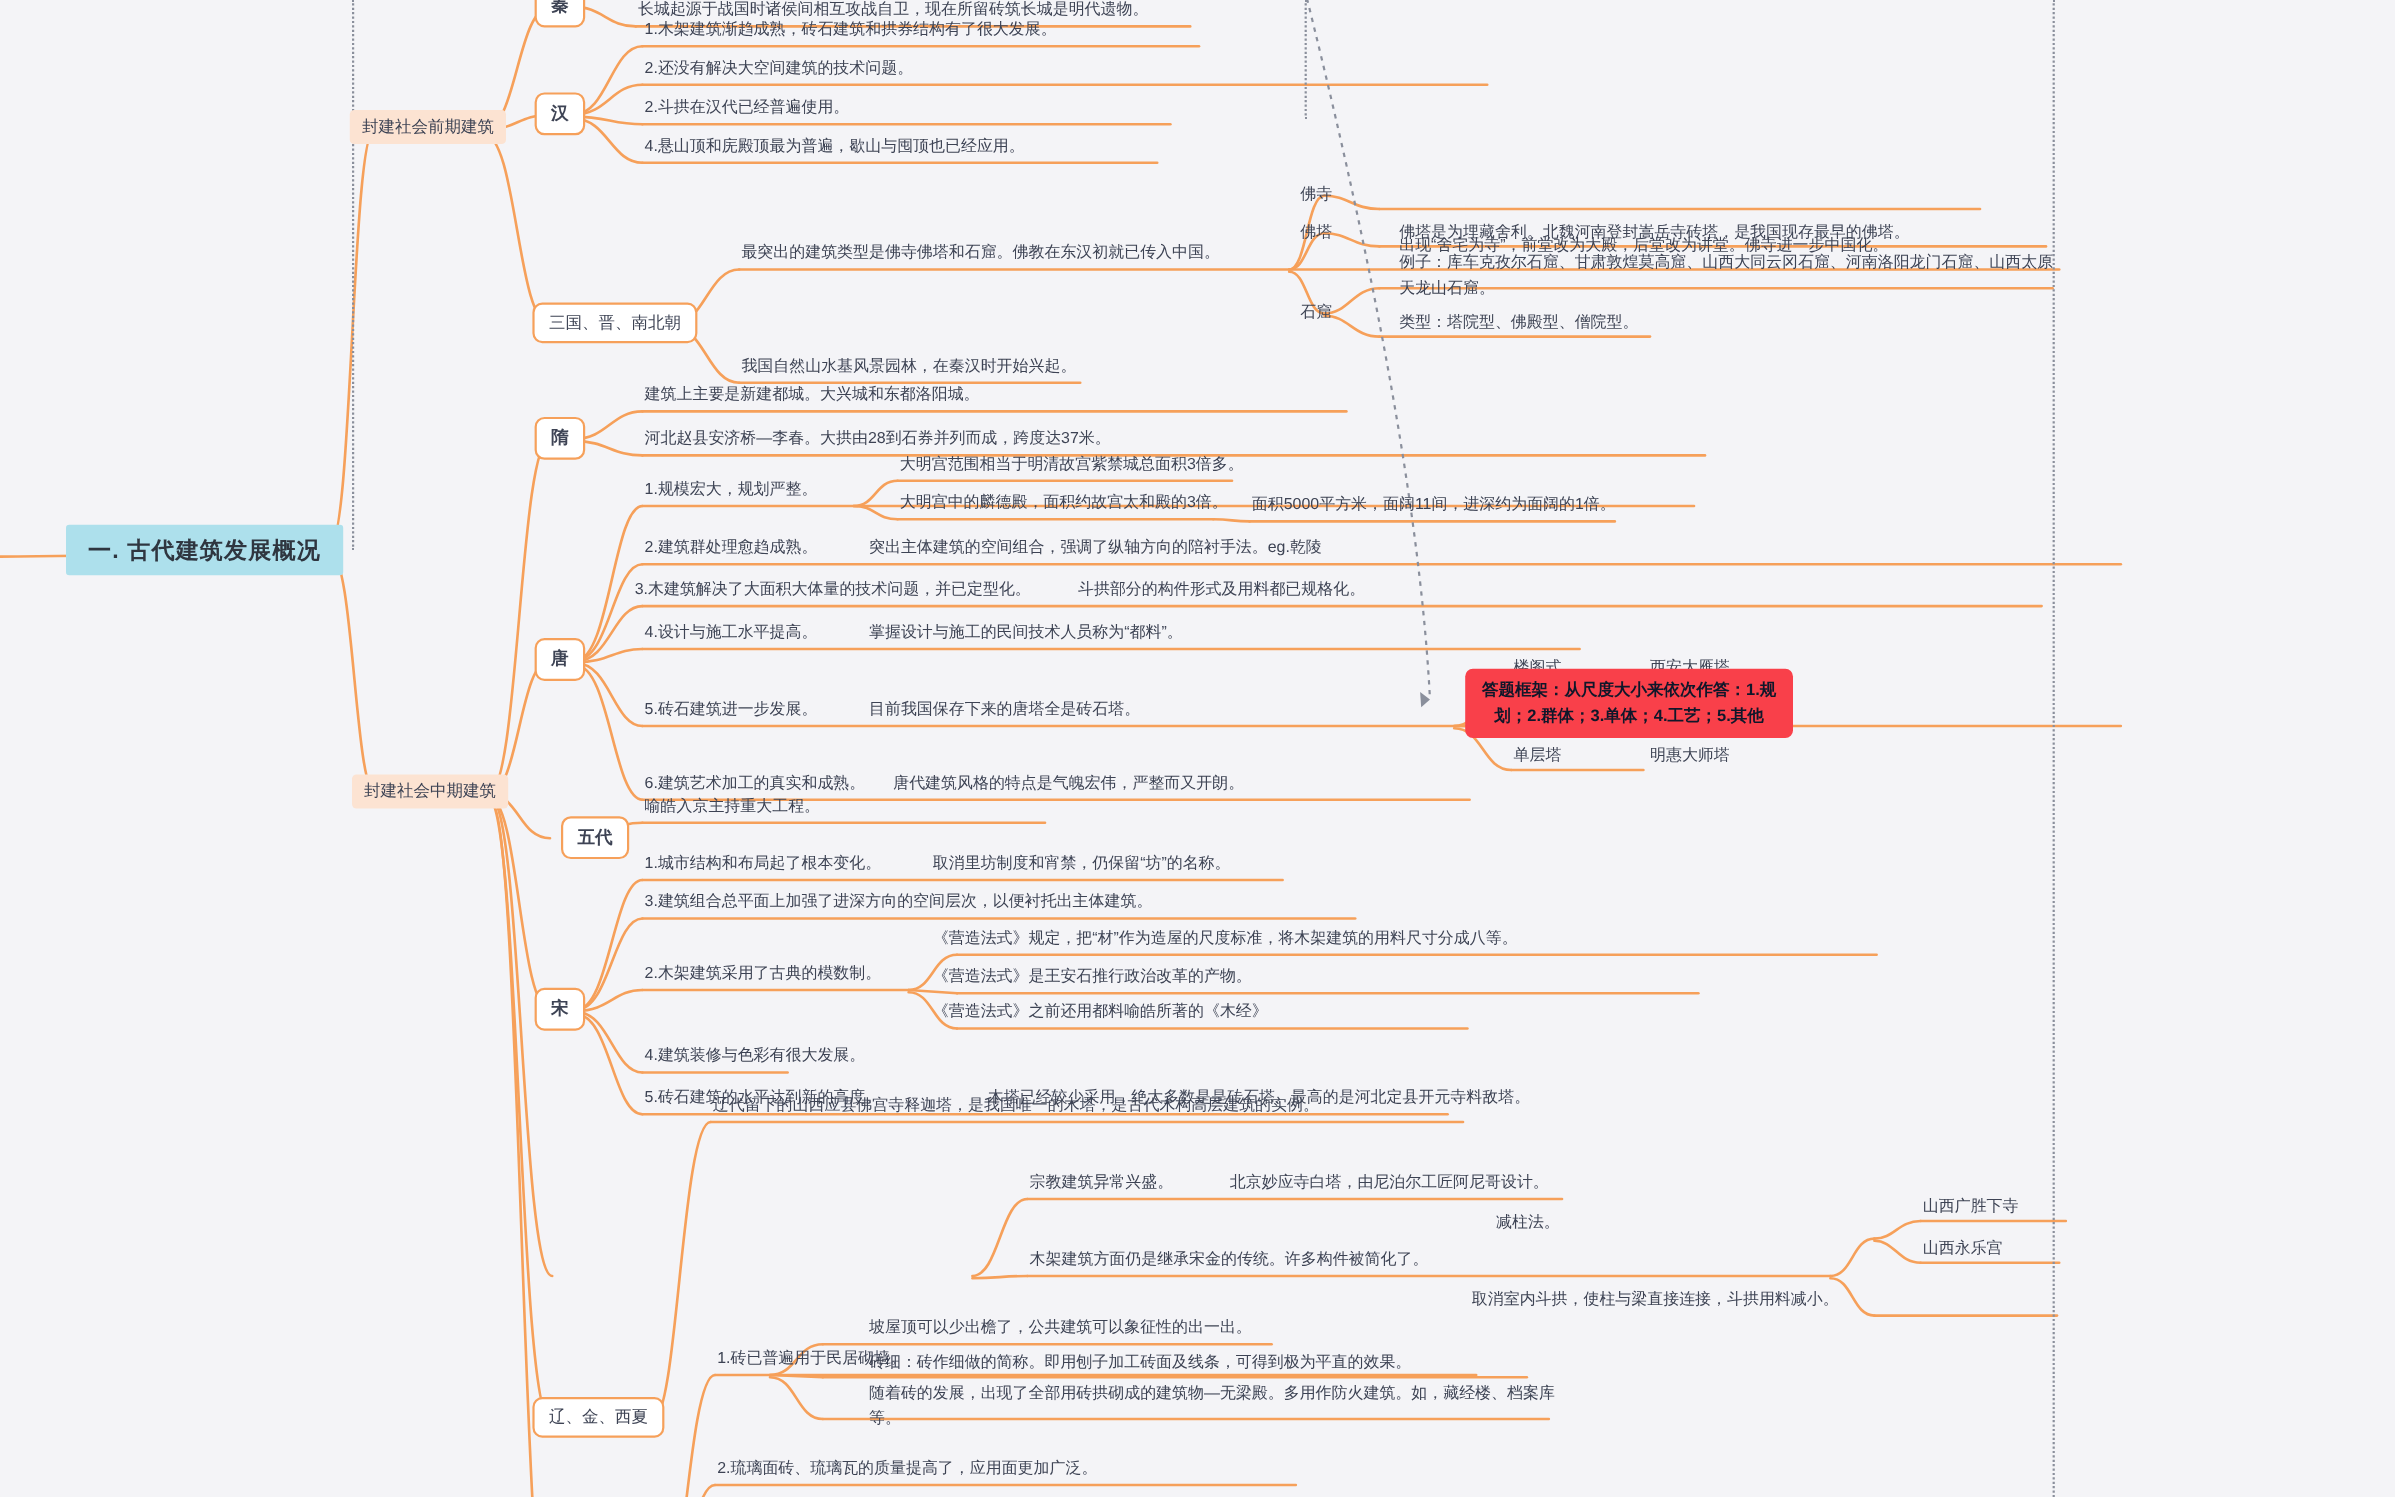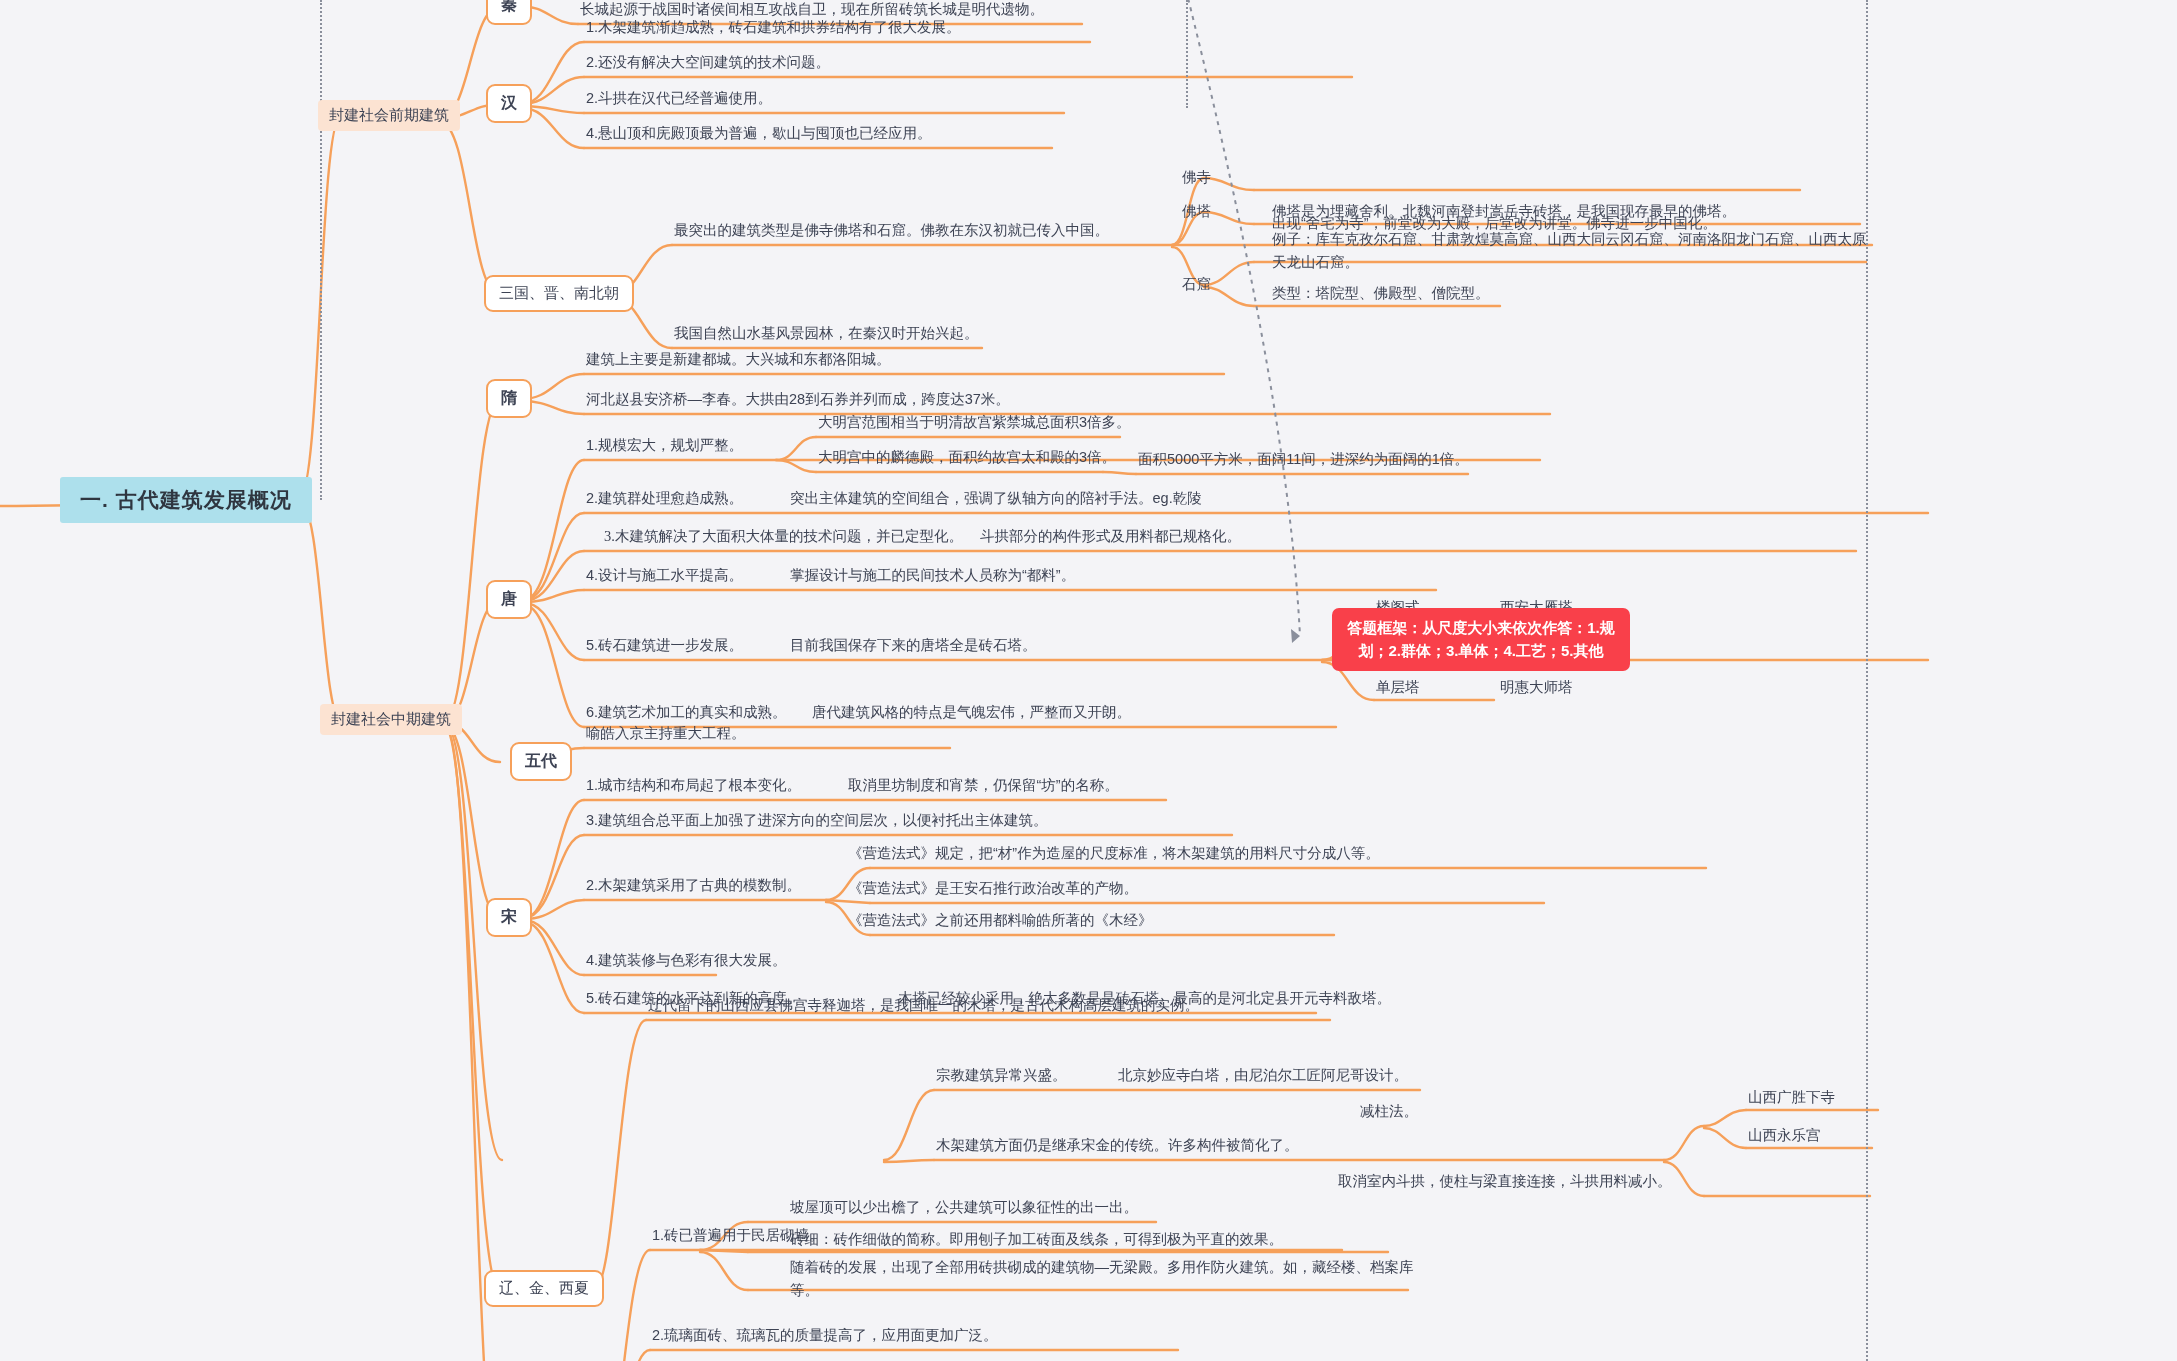--- a/index.html
+++ b/index.html
@@ -64,21 +64,21 @@
     font-size:14.5px;
     line-height:1.6;
     color:#3d4354;
     white-space:normal;
   }
   .leaf.nw{white-space:nowrap;}
 
   
   .callout{
     background:#f9404a;
-    color:#ffffff;
+    color:#0f172a;
     font-size:15px;
     font-weight:bold;
     line-height:1.5;
     border-radius:7px;
     padding:9px 14px;
     text-align:center;
     white-space:normal;
   }
 
   .dotted-v{
@@ -304,21 +304,21 @@
 
   <div class="node leaf nw" style="left:586px;top:348px;">
     <span>建筑上主要是新建都城。大兴城和东都洛阳城。</span></div>
   <div class="node leaf nw" style="left:586px;top:388px;">
     <span>河北赵县安济桥—李春。大拱由28到石券并列而成，跨度达37米。</span></div>
 
   <div class="node leaf nw" style="left:586px;top:434px;">
     <span>1.规模宏大，规划严整。</span></div>
   <div class="node leaf nw" style="left:586px;top:487px;">
     <span>2.建筑群处理愈趋成熟。</span></div>
-  <div class="node leaf nw" style="left:604px;top:525px;font-family:Liberation Serif, serif;">
+  <div class="node leaf nw" style="left:577px;top:525px;">
     <span>3.木建筑解决了大面积大体量的技术问题，并已定型化。</span></div>
   <div class="node leaf nw" style="left:586px;top:564px;">
     <span>4.设计与施工水平提高。</span></div>
   <div class="node leaf nw" style="left:586px;top:634px;">
     <span>5.砖石建筑进一步发展。</span></div>
   <div class="node leaf nw" style="left:586px;top:701px;">
     <span>6.建筑艺术加工的真实和成熟。</span></div>
 
   <div class="node leaf nw" style="left:818px;top:411px;">
     <span>大明宫范围相当于明清故宫紫禁城总面积3倍多。</span></div>

